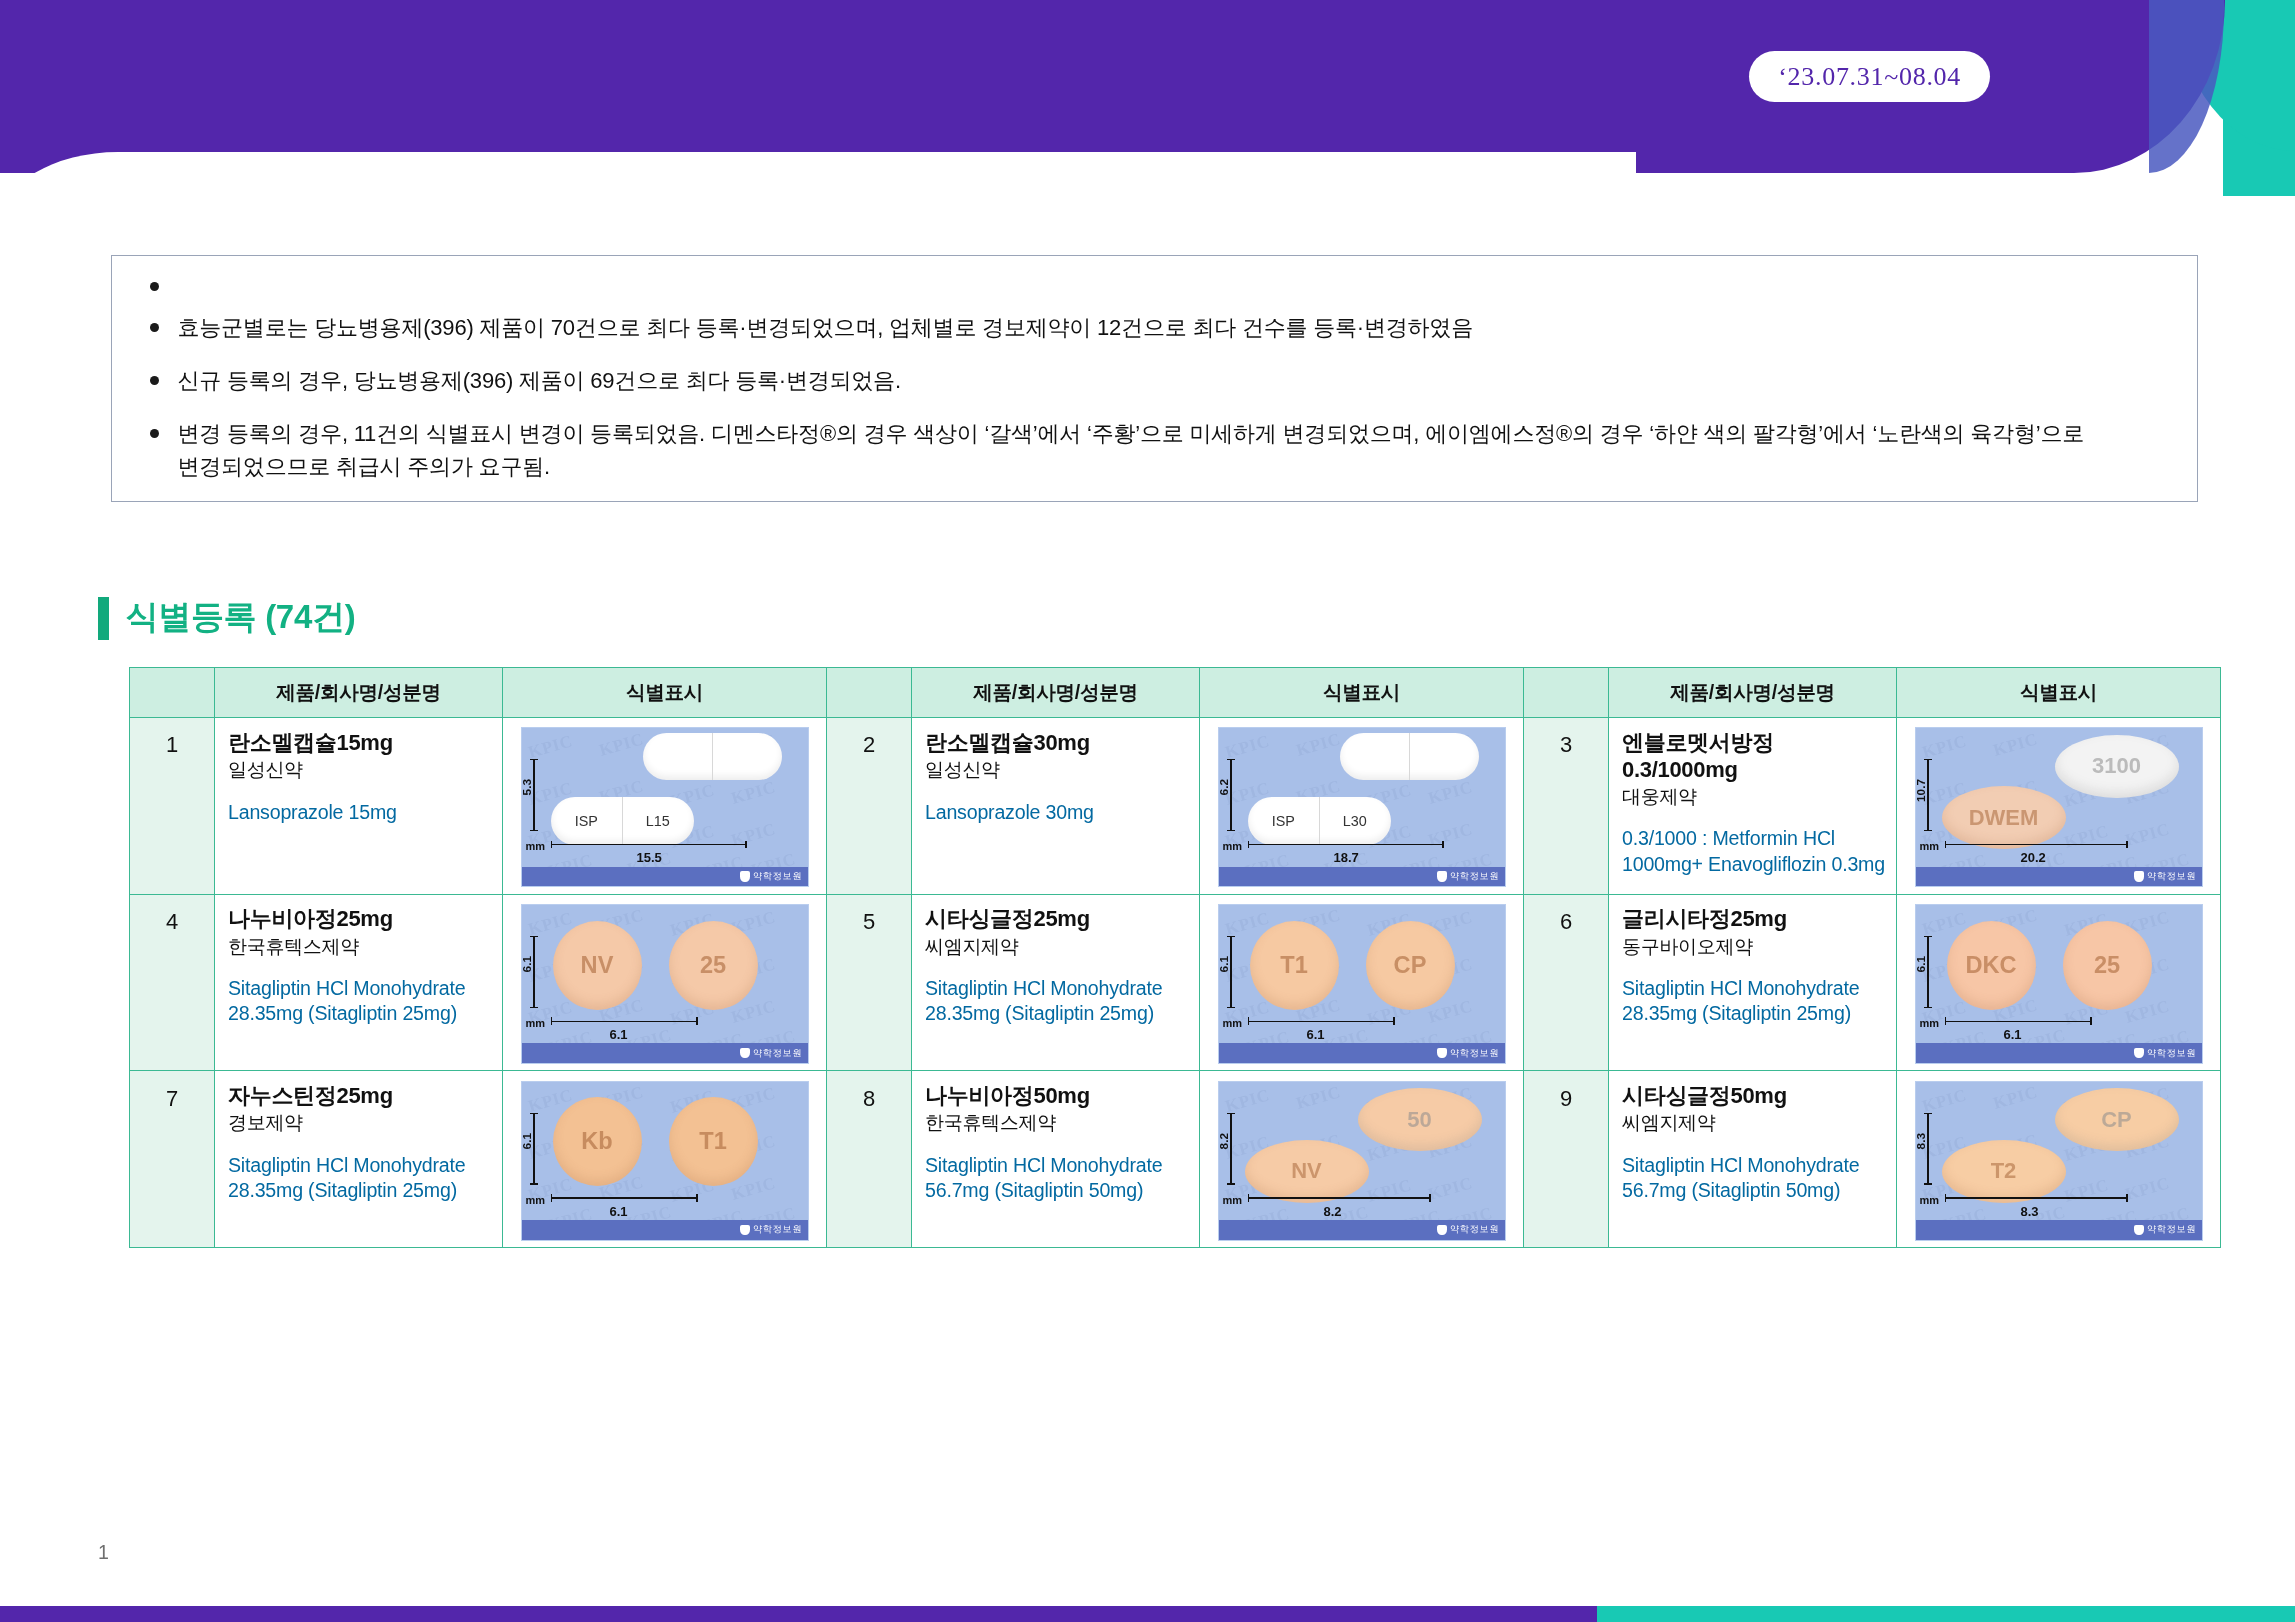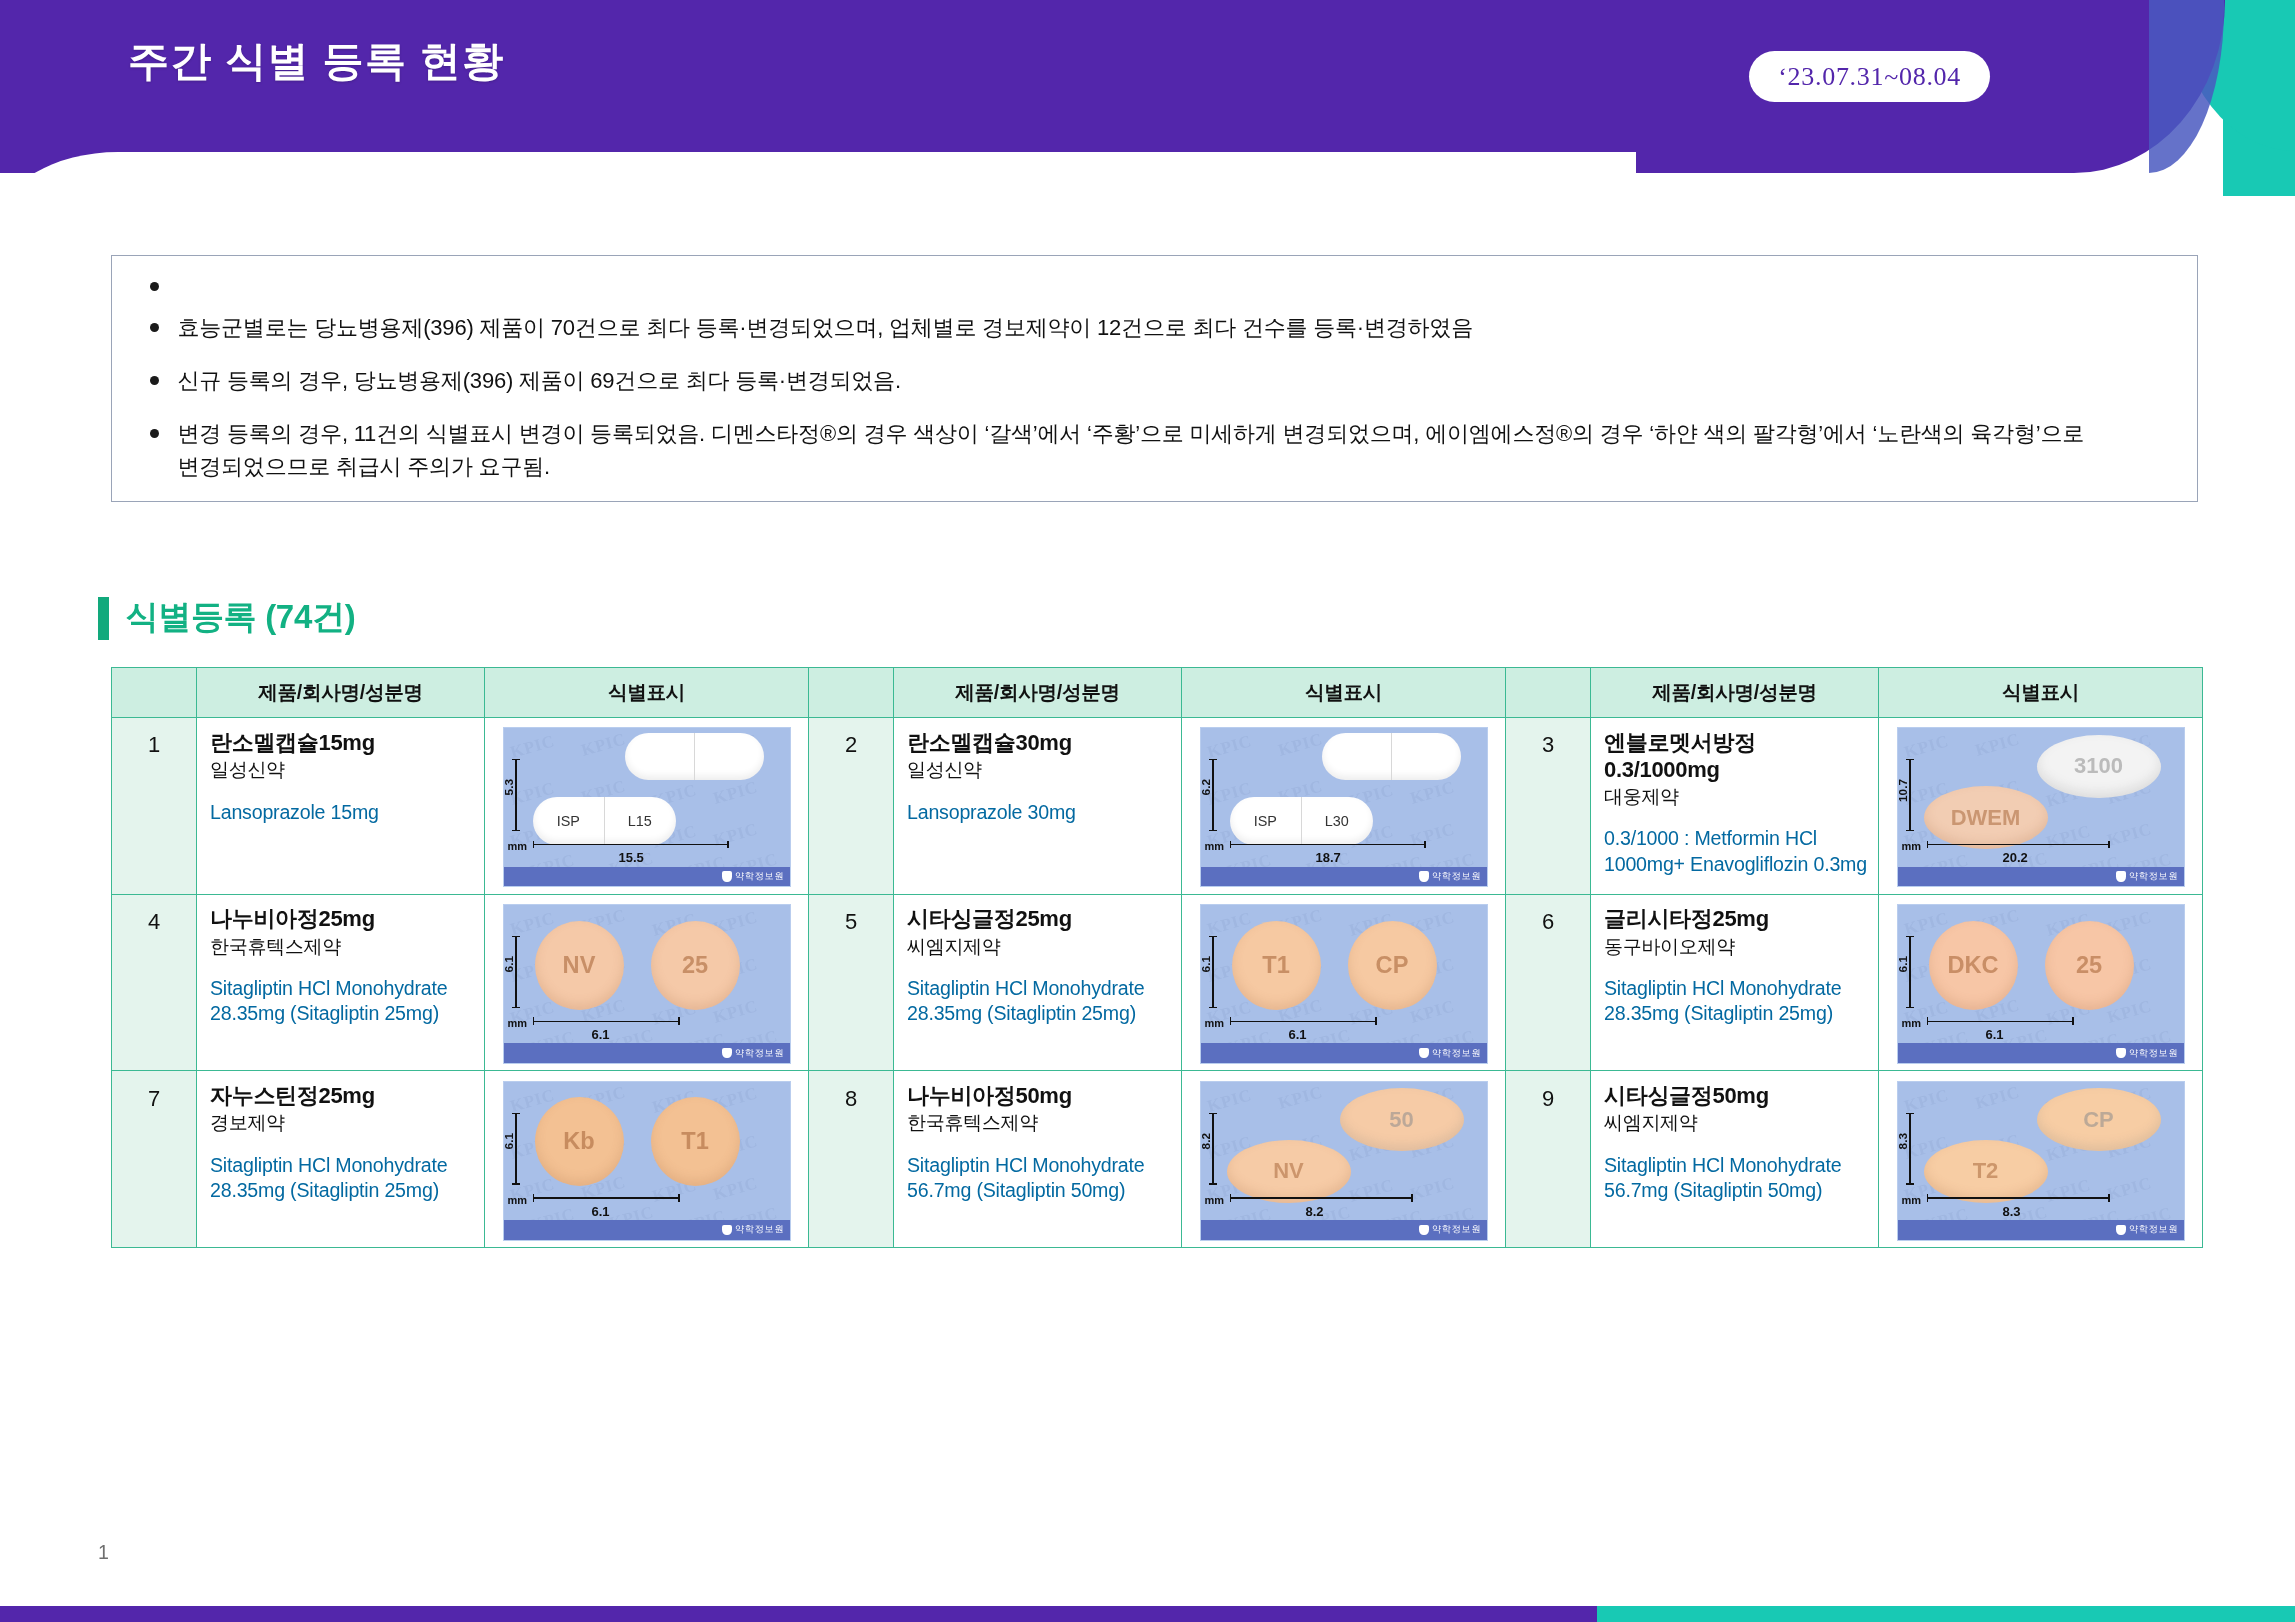--- a/index.html
+++ b/index.html
@@ -66,21 +66,21 @@
     font-family:"Liberation Sans","DejaVu Sans",sans-serif;
   }
 
   
   .section-head{position:absolute;left:98px;top:595px;display:flex;align-items:flex-end;}
   .section-bar{width:10.5px;height:43px;background:#12a97c;margin-right:17px;}
   .section-title{color:#12b183;font-size:33px;font-weight:700;letter-spacing:-0.3px;}
 
   
   .tbl{
-    position:absolute;left:111px;top:667px;width:2087px;
+    position:absolute;left:129px;top:667px;width:2087px;
     border-collapse:collapse;table-layout:fixed;
   }
   .tbl col.c-no{width:85px;}
   .tbl col.c-info{width:288px;}
   .tbl col.c-img{width:324px;}
   .tbl thead th{
     background:#cdeee1;border:0.7px solid #3bb993;
     height:47px;font-size:19.6px;font-weight:700;color:#111;
     letter-spacing:-0.3px;
   }
@@ -166,21 +166,20 @@
 </style>
 </head>
 <body>
 
 <div class="header-wrap">
   <div class="hdr-teal2"></div>
   <div class="hdr-teal"></div>
   <div class="hdr-purple"></div>
   <div class="hdr-purple-shade"></div>
   <div class="hdr-notch"></div>
-  <div class="page-title">주간 식별 등록 현황</div>
   <div class="date-badge">‘23.07.31~08.04</div>
 </div>
 
 <div class="summary-box">
   <div class="bullet-row">
     <div class="bullet-dot"></div>
   </div>
   <div class="bullet-row">
     <div class="bullet-dot"></div>
     <div class="bullet-text">효능군별로는 당뇨병용제(396) 제품이 70건으로 최다 등록·변경되었으며, 업체별로 경보제약이 12건으로 최다 건수를 등록·변경하였음</div>

